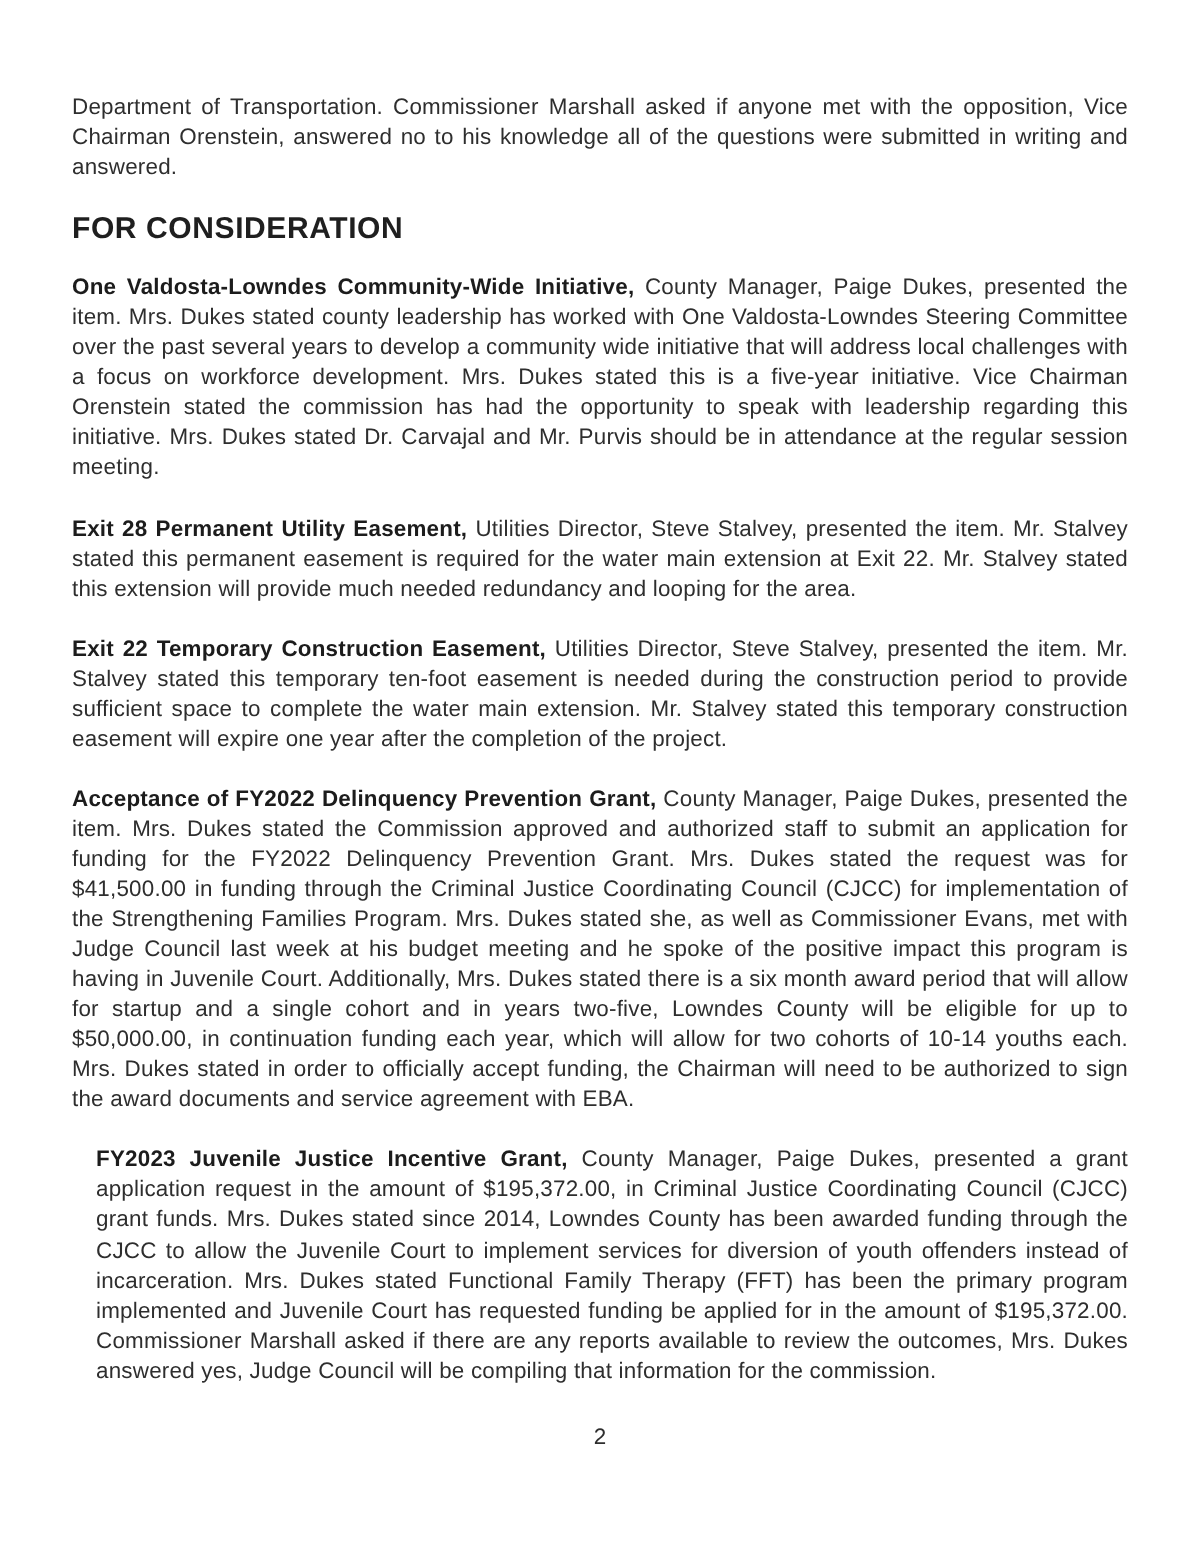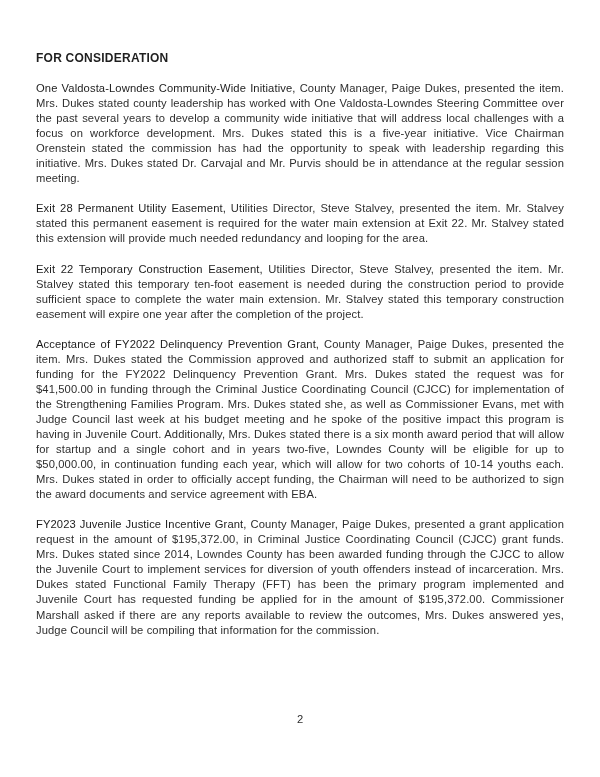--- a/index.html
+++ b/index.html
@@ -35,32 +35,33 @@
     margin: 0 0 11px 0;
     font-size: 11.2px;
     line-height: 15.05px;
     text-align: justify;
     text-justify: inter-word;
     color: #2e2e2e;
     letter-spacing: 0.01em;
   }
   p.para:last-child {
     margin-bottom: 0;
+    margin-left: 12px;
   }
   .section-head {
     margin: 0 0 11px 0;
-    font-size: 12px;
+    font-size: 15px;
     line-height: 15.05px;
     font-weight: bold;
     text-align: left;
     color: #1f1f1f;
     letter-spacing: 0.02em;
   }
   .runin {
-    font-weight: normal;
+    font-weight: bold;
     color: #1c1c1c;
   }
   .spacer-sm {
     height: 4px;
   }
   .page-number {
     position: absolute;
     left: 0;
     top: 712px;
     width: 600px;
@@ -69,20 +70,21 @@
     line-height: 14px;
     color: #2e2e2e;
   }
 </style>
 </head>
 <body>
 
 <div class="page">
   <div class="content">
 
+    <p class="para">Department of Transportation.  Commissioner Marshall asked if anyone met with the opposition, Vice Chairman Orenstein, answered no to his knowledge all of the questions were submitted in writing and answered.</p>
 
     <div class="spacer-sm"></div>
 
     <p class="section-head">FOR CONSIDERATION</p>
 
     <div class="spacer-sm"></div>
 
     <p class="para"><span class="runin">One Valdosta-Lowndes Community-Wide Initiative,</span><span> County Manager, Paige Dukes, presented the item.  Mrs. Dukes stated county leadership has worked with One Valdosta-Lowndes Steering Committee over the past several years to develop a community wide initiative that will address local challenges with a focus on workforce development.  Mrs. Dukes stated this is a five-year initiative.  Vice Chairman Orenstein stated the commission has had the opportunity to speak with leadership regarding this initiative.  Mrs. Dukes stated Dr. Carvajal and Mr. Purvis should be in attendance at the regular session meeting.</span></p>
 
     <div class="spacer-sm"></div>

